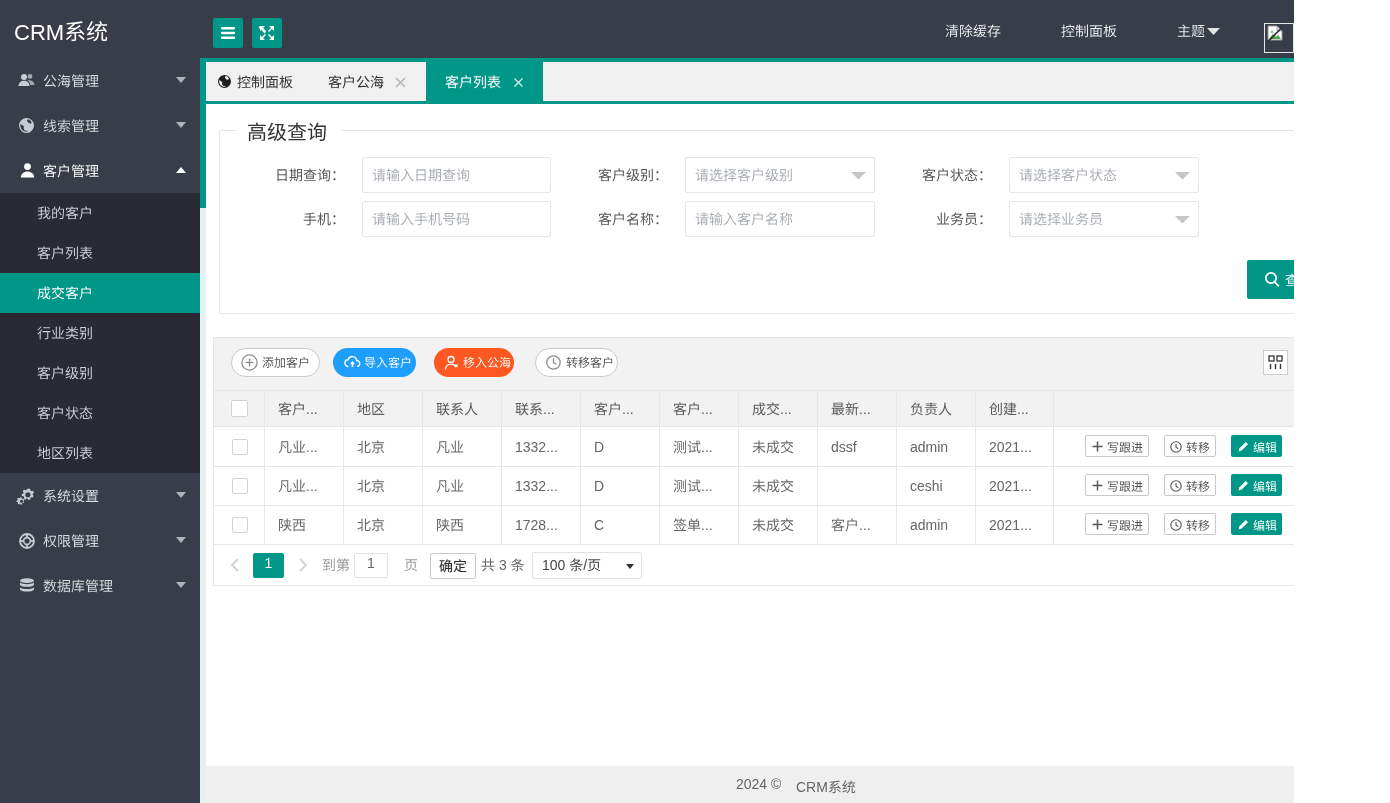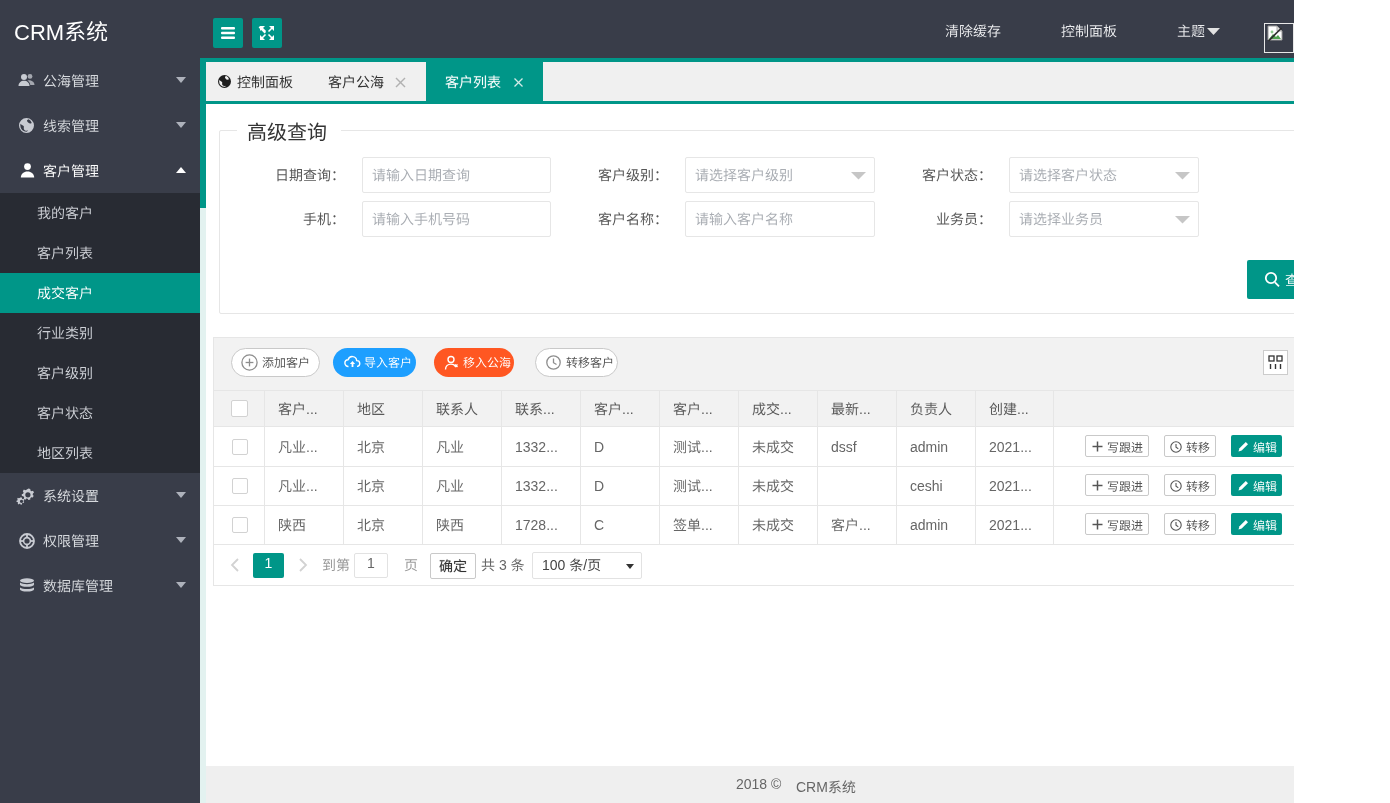--- a/index.html
+++ b/index.html
@@ -906,19 +906,19 @@
 <div class="ab" style="left:532px;top:552px;width:110px;height:27px;border:1px solid #e2e2e2;border-radius:2px;background:#fff;box-sizing:border-box"></div>
 <svg class="ab" style="left:542.0px;top:555.0px" width="62" height="20" fill="#444444">
       <text x="0.00" y="15.18" font-family="Liberation Sans" font-size="14" fill="#444444">100</text>
       <use href="#u6761" transform="translate(27.25,15.18) scale(0.014000,-0.014000)"></use>
       <text x="41.25" y="15.18" font-family="Liberation Sans" font-size="14" fill="#444444">/</text>
       <use href="#u9875" transform="translate(45.14,15.18) scale(0.014000,-0.014000)"></use>
     </svg>
 <svg class="ab" style="left:626px;top:563.5px" width="8" height="5">
       <path d="M0 0h8L4 5z" fill="#333"></path>
     </svg>
-<div class="ab" style="left:736.0px;top:776.0px;width:49.3px;font-size:14px;color:#666666;text-align:left;">2018 ©</div>
+<div class="ab" style="left:736.0px;top:776.0px;width:49.3px;font-size:14px;color:#666666;text-align:left;">2024 ©</div>
 <svg class="ab" style="left:796.0px;top:776.5px" width="62" height="20" fill="#666666">
       <text x="0.00" y="15.18" font-family="Liberation Sans" font-size="14" fill="#666666">CRM</text>
       <use href="#u7cfb" transform="translate(31.88,15.18) scale(0.014000,-0.014000)"></use>
       <use href="#u7edf" transform="translate(45.88,15.18) scale(0.014000,-0.014000)"></use>
     </svg>
 </div>
 
 </body></html>

